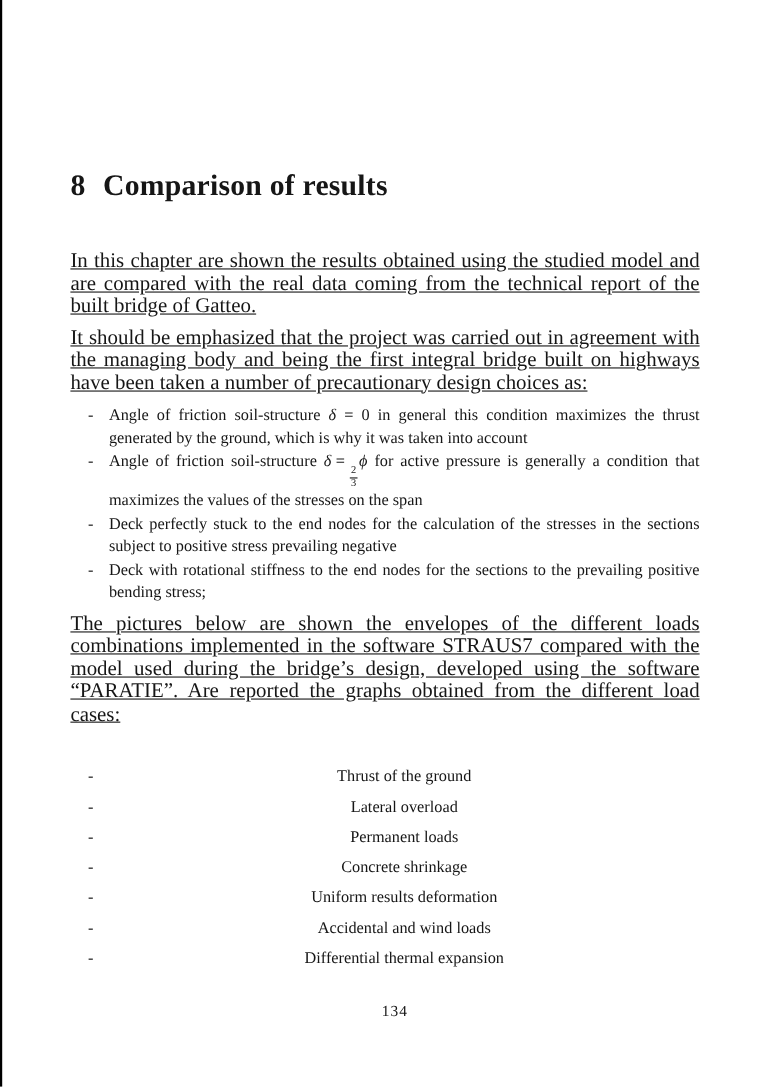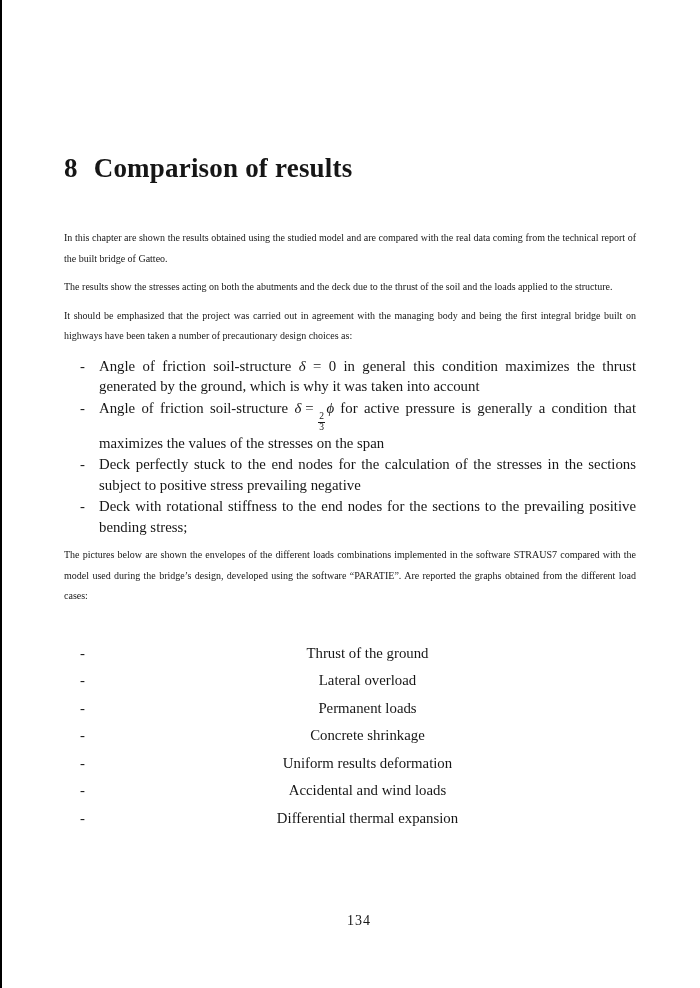--- a/index.html
+++ b/index.html
@@ -25,24 +25,25 @@
   }
   h1.chapter-heading {
     margin: 152px 0 0 0;
     font-size: 27px;
     font-weight: bold;
     line-height: 32px;
     letter-spacing: 0.2px;
   }
   .chapter-number { margin-right: 16px; }
   p.para {
-    font-size: 10px;
+    font-size: 19px;
     line-height: 20.5px;
     text-align: justify;
     margin: 8px 0 0 0;
+    text-decoration: underline;
   }
   p.para.first { margin-top: 44px; }
   p.para.gap-before { }
   ul.bullet-list {
     list-style: none;
     margin: 9px 0 0 0;
     padding: 0 0 0 16px;
     font-size: 14.8px;
     line-height: 20.5px;
   }
@@ -95,21 +96,20 @@
   <div class="scan-edge"></div>
 
   <main class="content">
 
     <h1 class="chapter-heading">
       <span class="chapter-number">8</span><span>Comparison of results</span>
     </h1>
 
     <p class="para first">In this chapter are shown the results obtained using the studied model and are compared with the real data coming from the technical report of the built bridge of Gatteo.</p>
 
-    <p class="para">The results show the stresses acting on both the abutments and the deck due to the thrust of the soil and the loads applied to the structure.</p>
 
     <p class="para">It should be emphasized that the project was carried out in agreement with the managing body and being the first integral bridge built on highways have been taken a number of precautionary design choices as:</p>
 
     <ul class="bullet-list choices">
       <li>
         <span class="marker">-</span>
         <span class="bullet-text"><span>Angle of friction soil-structure </span><i class="var">δ</i><span>  =  0 in general this condition maximizes the thrust generated by the ground, which is why it was taken into account</span></span>
       </li>
       <li>
         <span class="marker">-</span>

